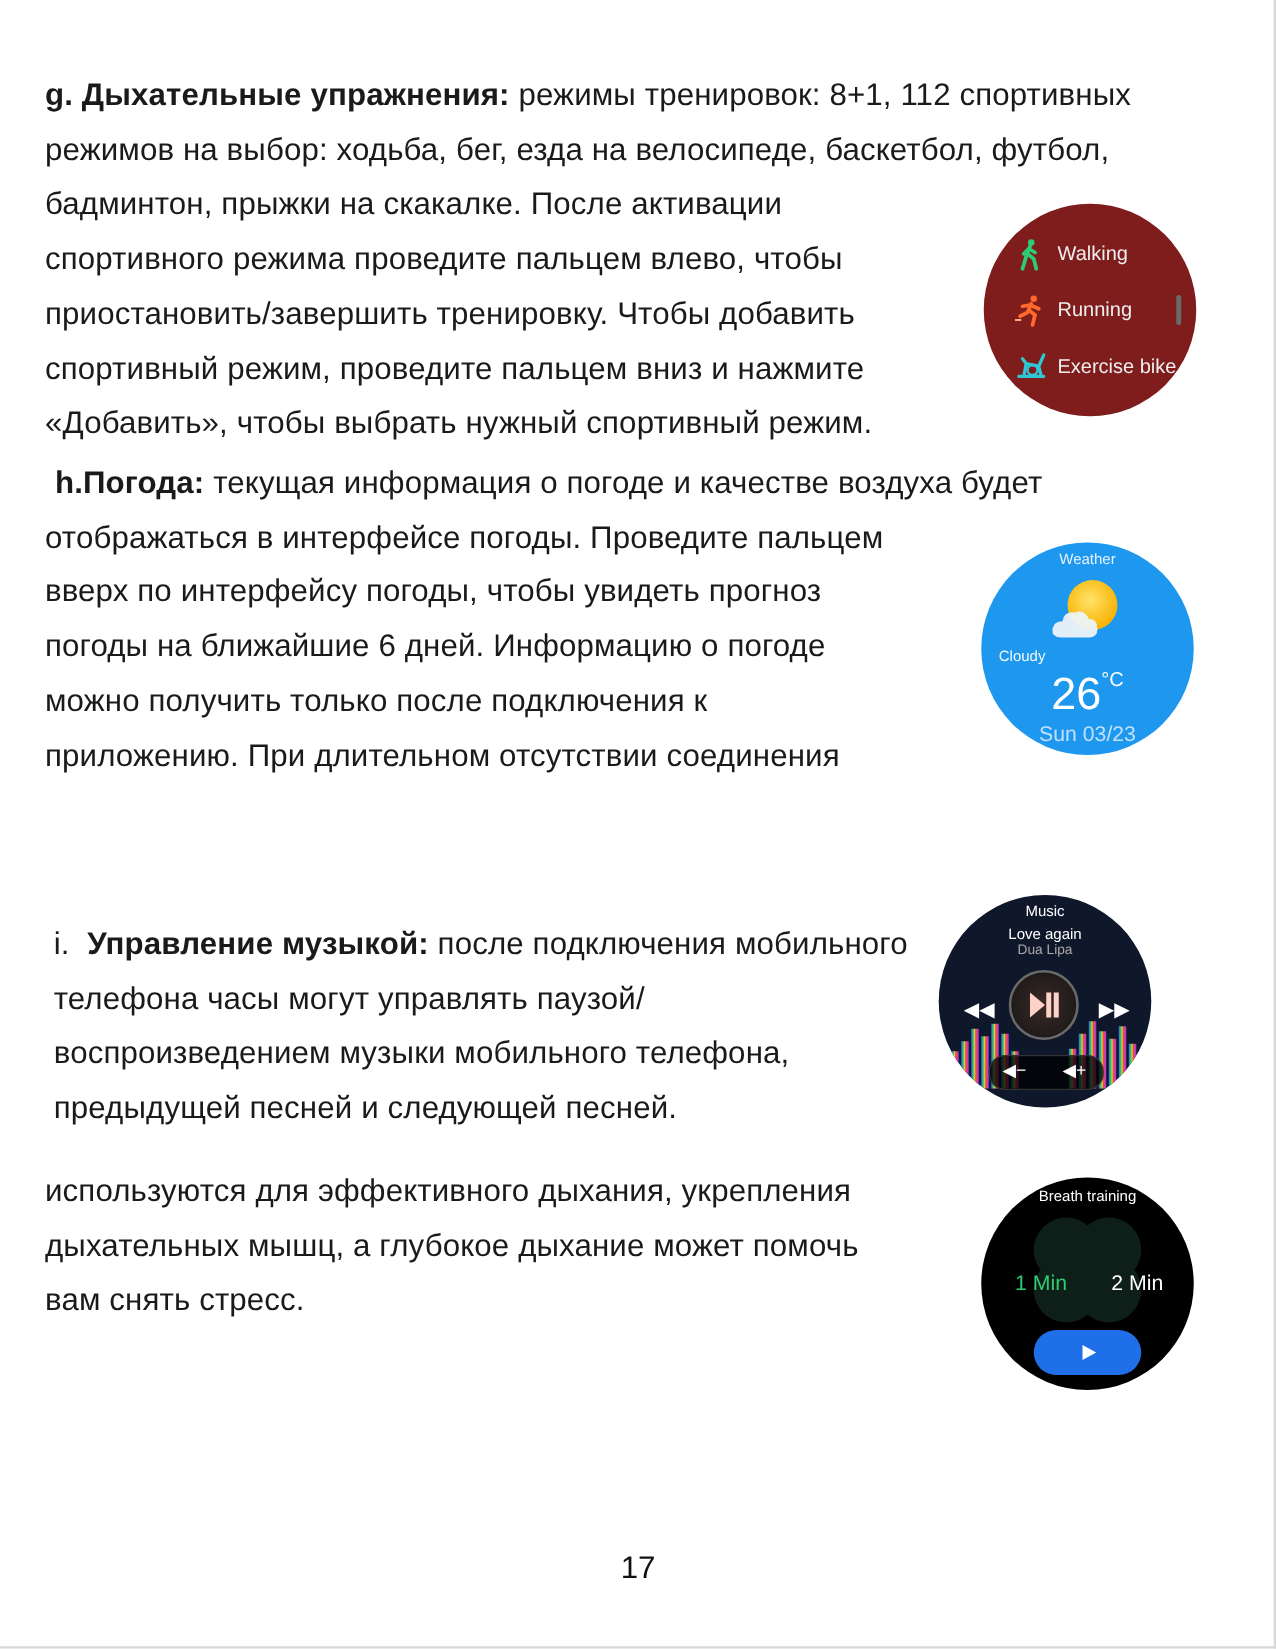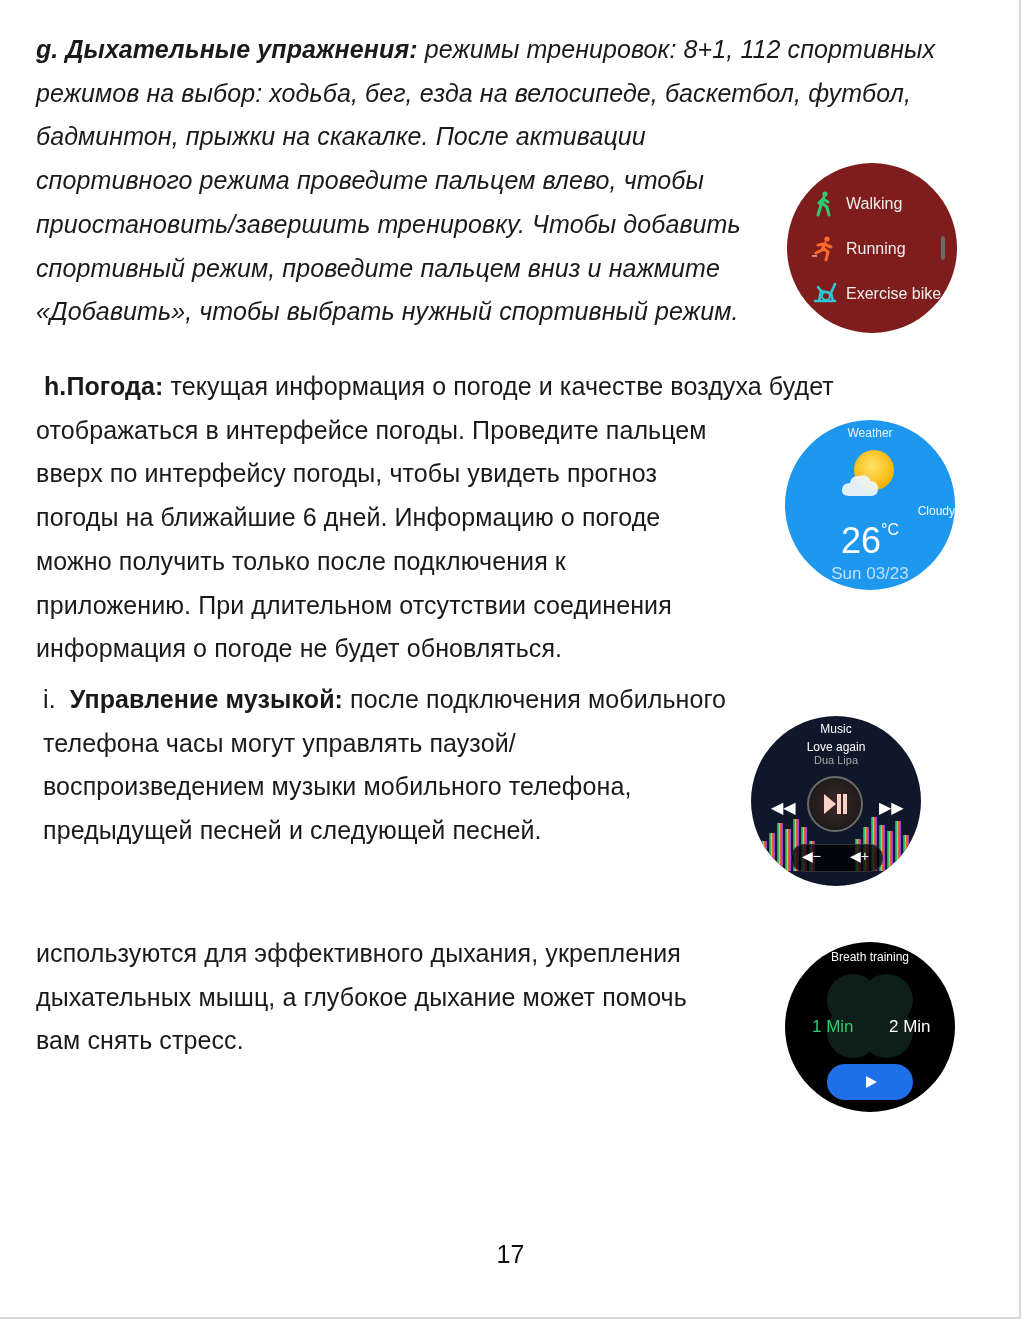--- a/index.html
+++ b/index.html
@@ -15,21 +15,21 @@
   .watch { position:absolute; border-radius:50%; overflow:hidden; }
   .w-text { position:absolute; font-family:"Liberation Sans", sans-serif; white-space:nowrap; }
   .page-num { position:absolute; left:0; width:1021px; text-align:center; top:1240px; font-size:25px; color:#111; }
 </style>
 </head>
 <body>
 
 <div class="page-border"></div>
 <div class="page-border-b"></div>
 
-<div class="para" style="left:36px; top:28px;font-style:italic;">
+<div class="para" style="left:36px; top:55px;">
   <span class="line"><b>g. Дыхательные упражнения:</b><span> режимы тренировок: 8+1, 112 спортивных</span></span>
   <span class="line">режимов на выбор: ходьба, бег, езда на велосипеде, баскетбол, футбол,</span>
   <span class="line">бадминтон, прыжки на скакалке. После активации</span>
   <span class="line">спортивного режима проведите пальцем влево, чтобы</span>
   <span class="line">приостановить/завершить тренировку. Чтобы добавить</span>
   <span class="line">спортивный режим, проведите пальцем вниз и нажмите</span>
   <span class="line">«Добавить», чтобы выбрать нужный спортивный режим.</span>
 </div>
 
 <div class="watch" style="left:787px; top:163px; width:170px; height:170px; background:#7f1d1d;">
@@ -52,43 +52,42 @@
   <div style="position:absolute; left:154px; top:73px; width:4px; height:24px; border-radius:2px; background:#6a6a6a;"></div>
 </div>
 
 <div class="para" style="left:36px; top:365px;">
   <span class="line" style="padding-left:8px;"><b>h.Погода:</b><span> текущая информация о погоде и качестве воздуха будет</span></span>
   <span class="line">отображаться в интерфейсе погоды. Проведите пальцем</span>
   <span class="line">вверх по интерфейсу погоды, чтобы увидеть прогноз</span>
   <span class="line">погоды на ближайшие 6 дней. Информацию о погоде</span>
   <span class="line">можно получить только после подключения к</span>
   <span class="line">приложению. При длительном отсутствии соединения</span>
-  <span class="line">информация о погоде не будет обновляться.</span>
 </div>
 
-<div class="watch" style="left:785px; top:420px; width:170px; height:170px; background:#1e97ef;">
+<div class="watch" style="left:785px; top:434px; width:170px; height:170px; background:#1e97ef;">
   <div class="w-text" style="left:0; width:170px; text-align:center; top:6px; font-size:12px; color:#e6f3ff;">Weather</div>
   <svg style="position:absolute; left:56px; top:28px;" width="60" height="52" viewBox="0 0 60 52">
     <defs>
       <radialGradient id="sunG" cx="45%" cy="40%" r="60%">
         <stop offset="0%" stop-color="#ffe36a"></stop>
         <stop offset="100%" stop-color="#f7b100"></stop>
       </radialGradient>
     </defs>
     <circle cx="33" cy="22" r="20" fill="url(#sunG)"></circle>
     <path d="M8 48 Q0 48 1 41 Q2 35 9 35 Q10 27 19 28 Q26 25 30 33 Q37 33 37 41 Q37 48 30 48 Z" fill="#eef3f8" opacity="0.95"></path>
   </svg>
-  <div class="w-text" style="left:0; width:170px; text-align:right; top:84px; font-size:12px; color:#f0f8ff;">Cloudy</div>
+  <div class="w-text" style="left:0; width:170px; text-align:left; top:84px; font-size:12px; color:#f0f8ff;padding-left:14px;">Cloudy</div>
   <div class="w-text" style="left:0; width:170px; text-align:center; top:100px; color:#fff;">
     <span style="font-size:36px;">26</span><span style="font-size:16px; vertical-align:18px;">°C</span>
   </div>
   <div class="w-text" style="left:0; width:170px; text-align:center; top:144px; font-size:17px; color:#bfe0ff;">Sun 03/23</div>
 </div>
 
-<div class="para" style="left:43px; top:678px;">
+<div class="para" style="left:43px; top:734px;">
   <span class="line"><span style="white-space:pre;">i.  </span><b>Управление музыкой:</b><span> после подключения мобильного</span></span>
   <span class="line">телефона часы могут управлять паузой/</span>
   <span class="line">воспроизведением музыки мобильного телефона,</span>
   <span class="line">предыдущей песней и следующей песней.</span>
 </div>
 
 <div class="watch" style="left:751px; top:716px; width:170px; height:170px; background:#0f172a;">
   <div class="w-text" style="left:0; width:170px; text-align:center; top:6px; font-size:12px; color:#fff;">Music</div>
   <div class="w-text" style="left:0; width:170px; text-align:center; top:24px; font-size:12px; color:#fff;">Love again</div>
   <div class="w-text" style="left:0; width:170px; text-align:center; top:38px; font-size:11px; color:#aaa;">Dua Lipa</div>

